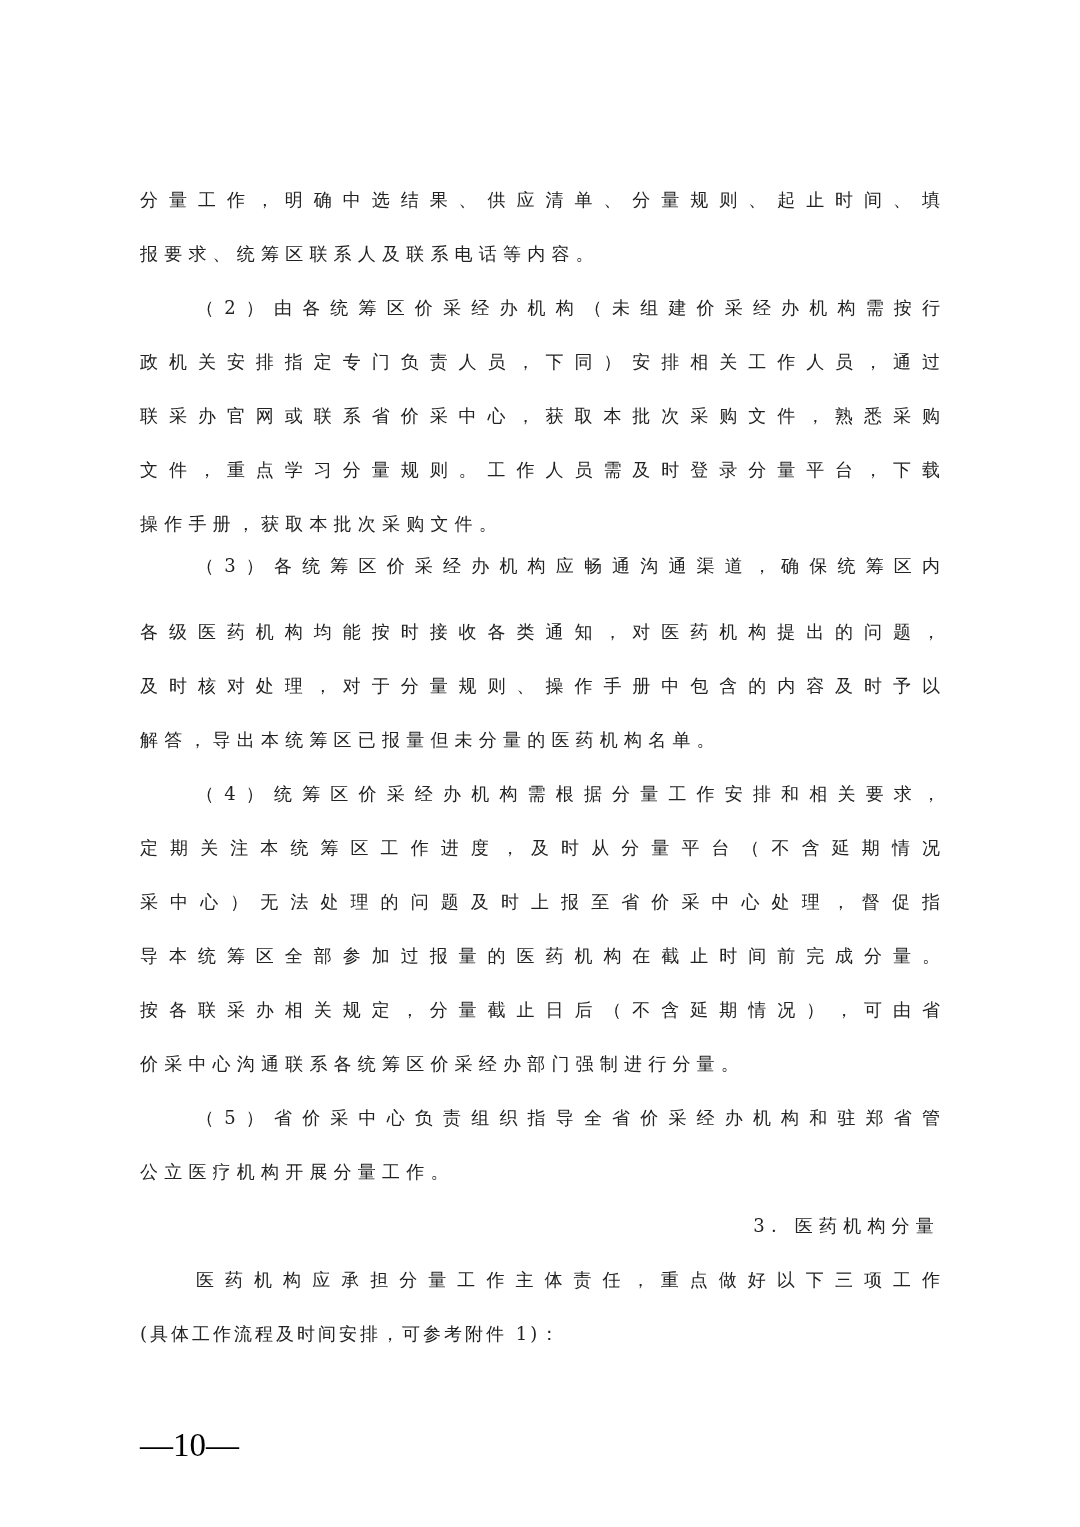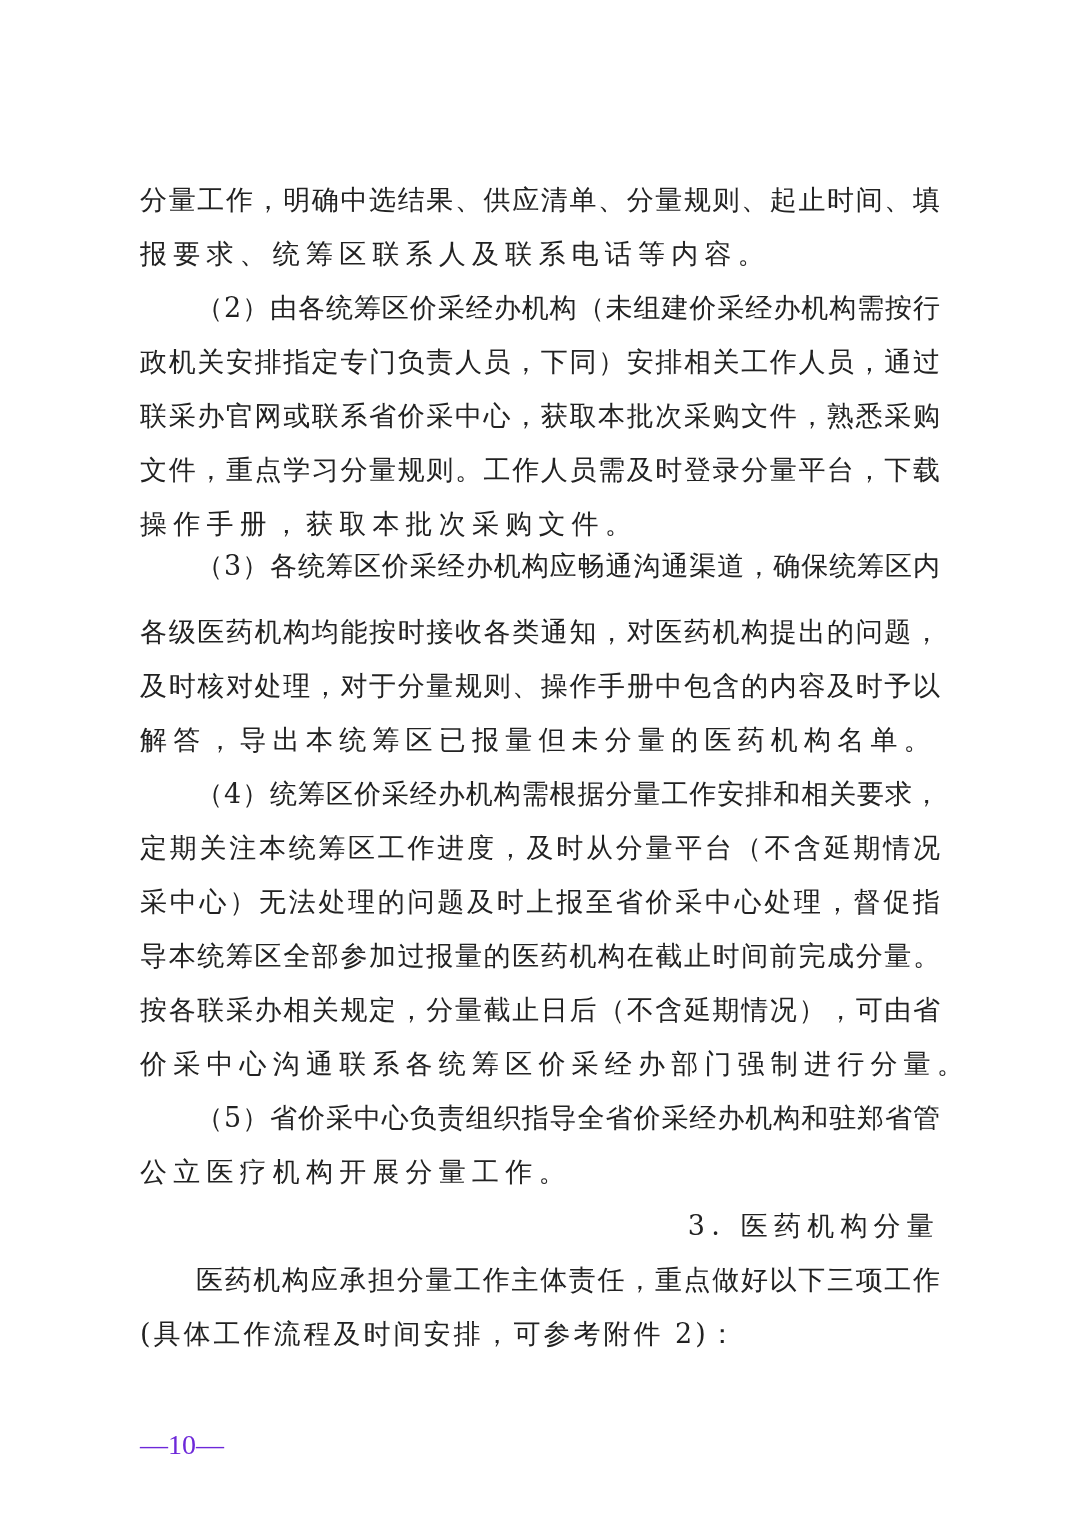--- a/index.html
+++ b/index.html
@@ -1,23 +1,23 @@
 <!DOCTYPE html>
 <html><head>
 <meta charset="utf-8">
 <style>
   html, body { margin:0; padding:0; background:#ffffff; }
   body { width:1080px; height:1527px; position:relative; overflow:hidden;
          font-family:"DejaVu Serif", "Liberation Serif", serif; color:#222222; }
-  .line { position:absolute; left:140px; width:800px; font-size:27px; line-height:36px;
+  .line { position:absolute; left:140px; width:800px; font-size:18px; line-height:36px;
           white-space:nowrap; letter-spacing:6.2px; }
   .line.justify { text-align:justify; text-align-last:justify; letter-spacing:0; }
   .indent { left:196px; width:744px;text-align:right; }
-  .page-num { position:absolute; left:140px; top:1427px; font-size:28px; line-height:36px;
-              font-family:"Liberation Serif", serif; color:#6d28d9; }
+  .page-num { position:absolute; left:140px; top:1427px; font-size:33px; line-height:36px;
+              font-family:"Liberation Serif", serif; color:#000000; }
 </style>
 </head>
 <body>
 
 <div>
   <div class="line justify" style="top:182px">分量工作，明确中选结果、供应清单、分量规则、起止时间、填</div>
   <div class="line" style="top:236px">报要求、统筹区联系人及联系电话等内容。</div>
 
   <div class="line justify indent" style="top:290px">（2）由各统筹区价采经办机构（未组建价采经办机构需按行</div>
   <div class="line justify" style="top:344px">政机关安排指定专门负责人员，下同）安排相关工作人员，通过</div>
@@ -36,16 +36,16 @@
   <div class="line justify" style="top:938px">导本统筹区全部参加过报量的医药机构在截止时间前完成分量。</div>
   <div class="line justify" style="top:992px">按各联采办相关规定，分量截止日后（不含延期情况），可由省</div>
   <div class="line" style="top:1046px">价采中心沟通联系各统筹区价采经办部门强制进行分量。</div>
 
   <div class="line justify indent" style="top:1100px">（5）省价采中心负责组织指导全省价采经办机构和驻郑省管</div>
   <div class="line" style="top:1154px">公立医疗机构开展分量工作。</div>
 
   <div class="line indent" style="top:1208px">3. 医药机构分量</div>
 
   <div class="line justify indent" style="top:1262px">医药机构应承担分量工作主体责任，重点做好以下三项工作</div>
-  <div class="line" style="top:1316px; letter-spacing:3px">(具体工作流程及时间安排，可参考附件 2)：</div>
+  <div class="line" style="top:1316px; letter-spacing:3px">(具体工作流程及时间安排，可参考附件 1)：</div>
 
   <div class="page-num">—10—</div>
 </div>
 
 </body></html>

